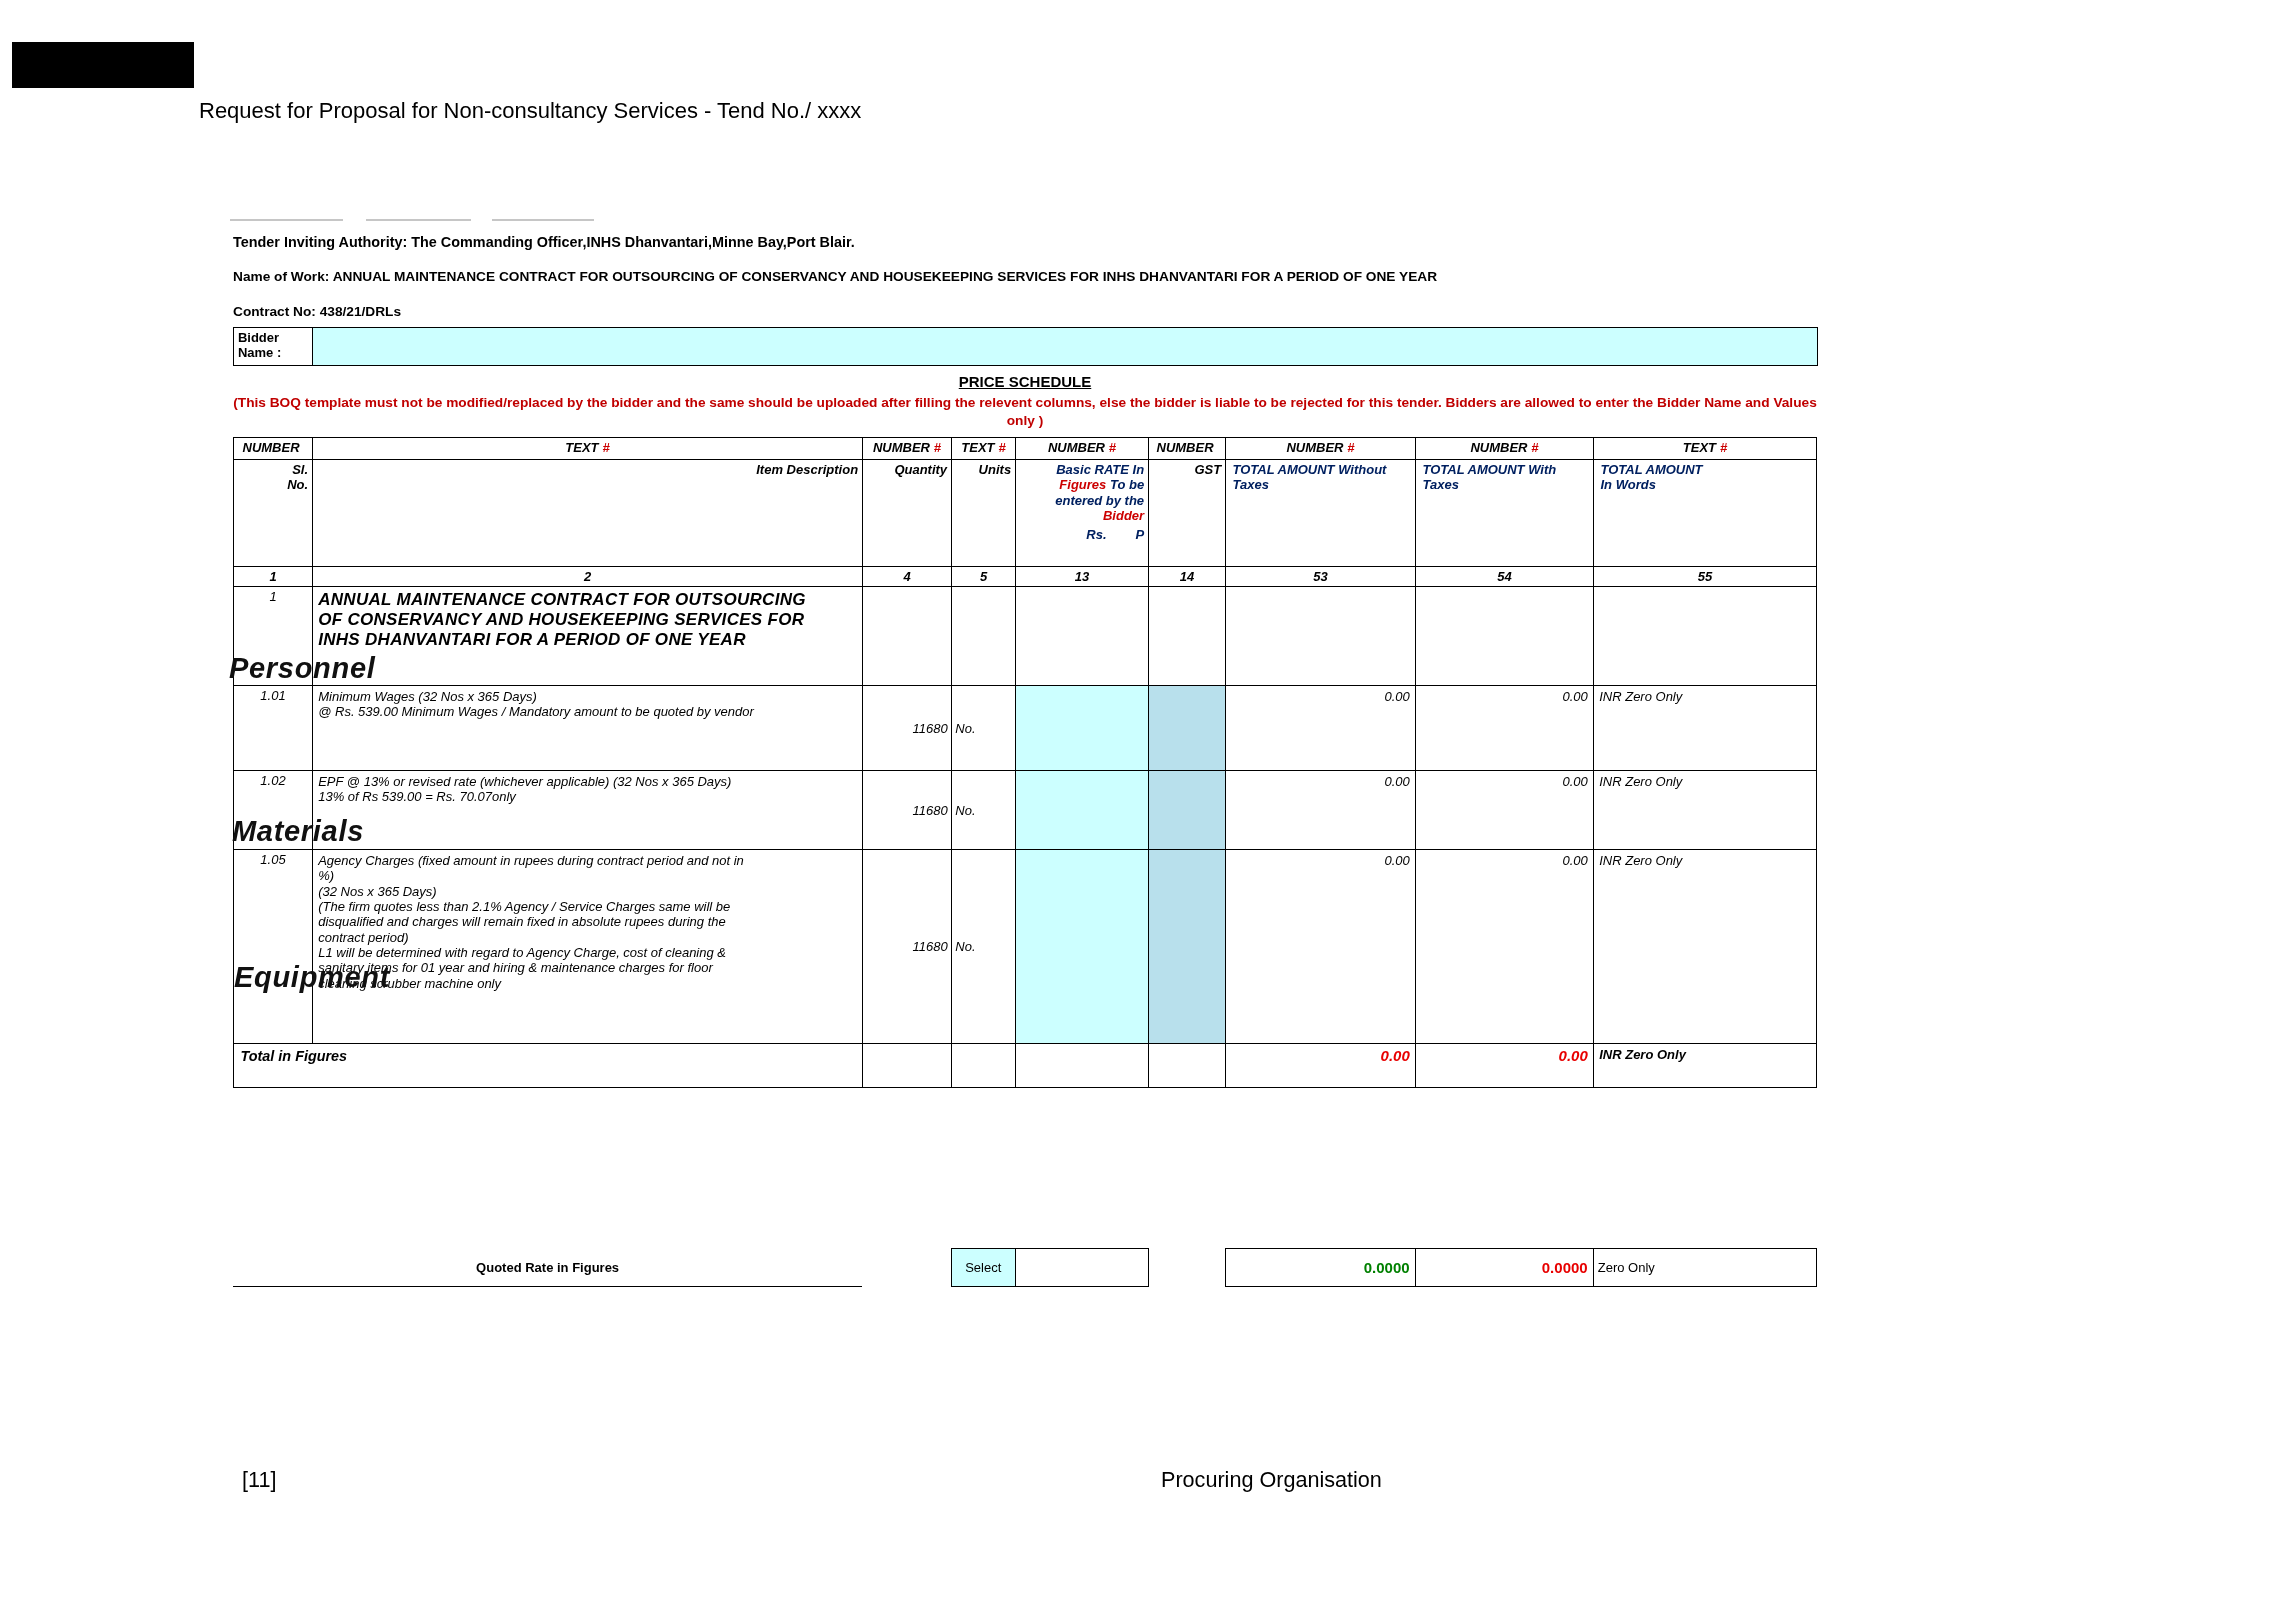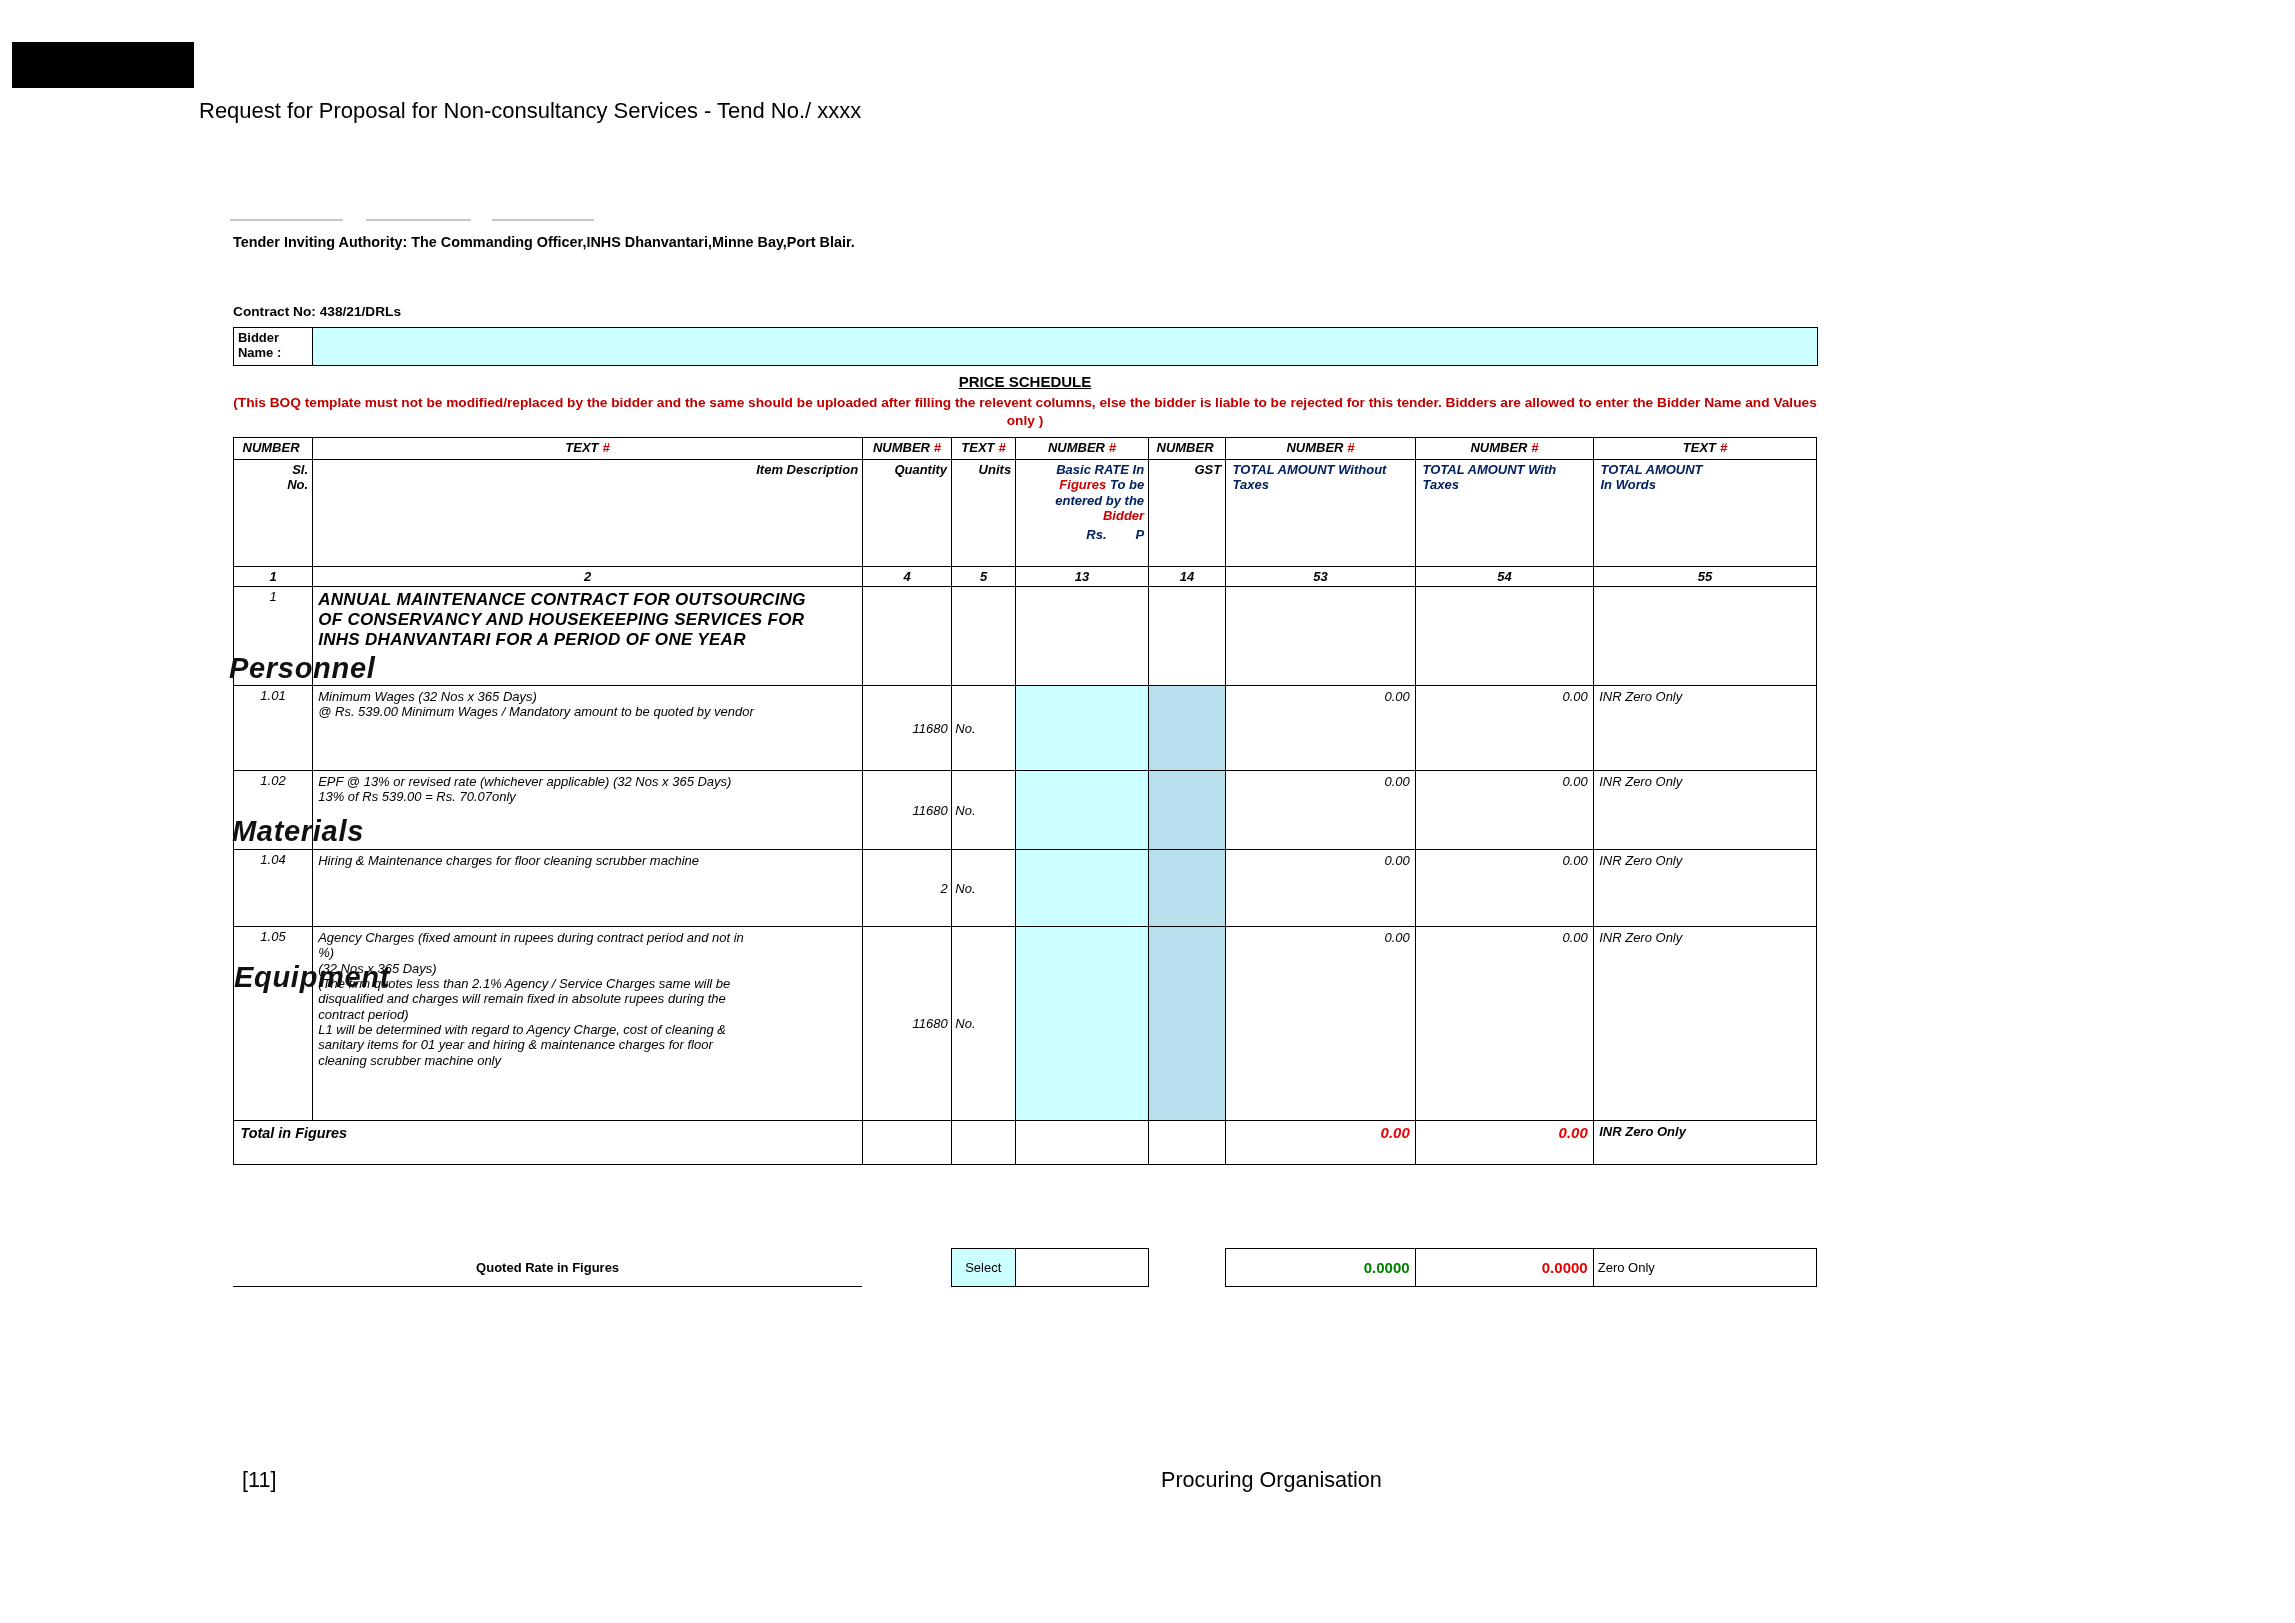--- a/index.html
+++ b/index.html
@@ -94,20 +94,21 @@
 
 <div id="page">
 
   <div class="abs" id="black-bar"></div>
   <div class="abs" id="doc-title">Request for Proposal for Non-consultancy Services - Tend No./ xxxx</div>
   <div class="abs rule" id="rule1"></div>
   <div class="abs rule" id="rule2"></div>
   <div class="abs rule" id="rule3"></div>
 
   <div class="abs" id="tender-line">Tender Inviting Authority: The Commanding Officer,INHS Dhanvantari,Minne Bay,Port Blair.</div>
+  <div class="abs" id="work-line">Name of Work: ANNUAL MAINTENANCE CONTRACT FOR OUTSOURCING OF CONSERVANCY AND HOUSEKEEPING SERVICES FOR  INHS DHANVANTARI FOR A PERIOD OF ONE YEAR</div>
   <div class="abs" id="contract-line">Contract No: 438/21/DRLs</div>
 
   <table class="abs" id="bidder-tbl">
     <colgroup>
         <col style="width:79px">
         <col style="width:1505px">
       </colgroup>
     <tbody>
         <tr>
       <td class="bidder-label">Bidder
@@ -211,31 +212,20 @@
       <td class="qty">11680</td>
       <td class="units">No.</td>
       <td class="rate-input"></td>
       <td class="gst-cell"></td>
       <td class="amt">0.00</td>
       <td class="amt">0.00</td>
       <td class="words">INR Zero Only</td>
     </tr>
 
 
-    <tr class="item-row r4">
-      <td class="sl">1.04</td>
-      <td class="desc">Hiring &amp; Maintenance charges for floor cleaning scrubber machine</td>
-      <td class="qty">2</td>
-      <td class="units">No.</td>
-      <td class="rate-input"></td>
-      <td class="gst-cell"></td>
-      <td class="amt">0.00</td>
-      <td class="amt">0.00</td>
-      <td class="words">INR Zero Only</td>
-    </tr>
 
     <tr class="item-row r5">
       <td class="sl">1.05</td>
       <td class="desc">Agency Charges (fixed amount  in rupees during contract period and not in
 %)
 (32 Nos x 365 Days)
 (The firm quotes less than 2.1% Agency / Service Charges same will be
 disqualified and charges will remain fixed in absolute rupees during the
 contract period)
 L1 will be determined with regard to Agency Charge, cost of cleaning &amp;

